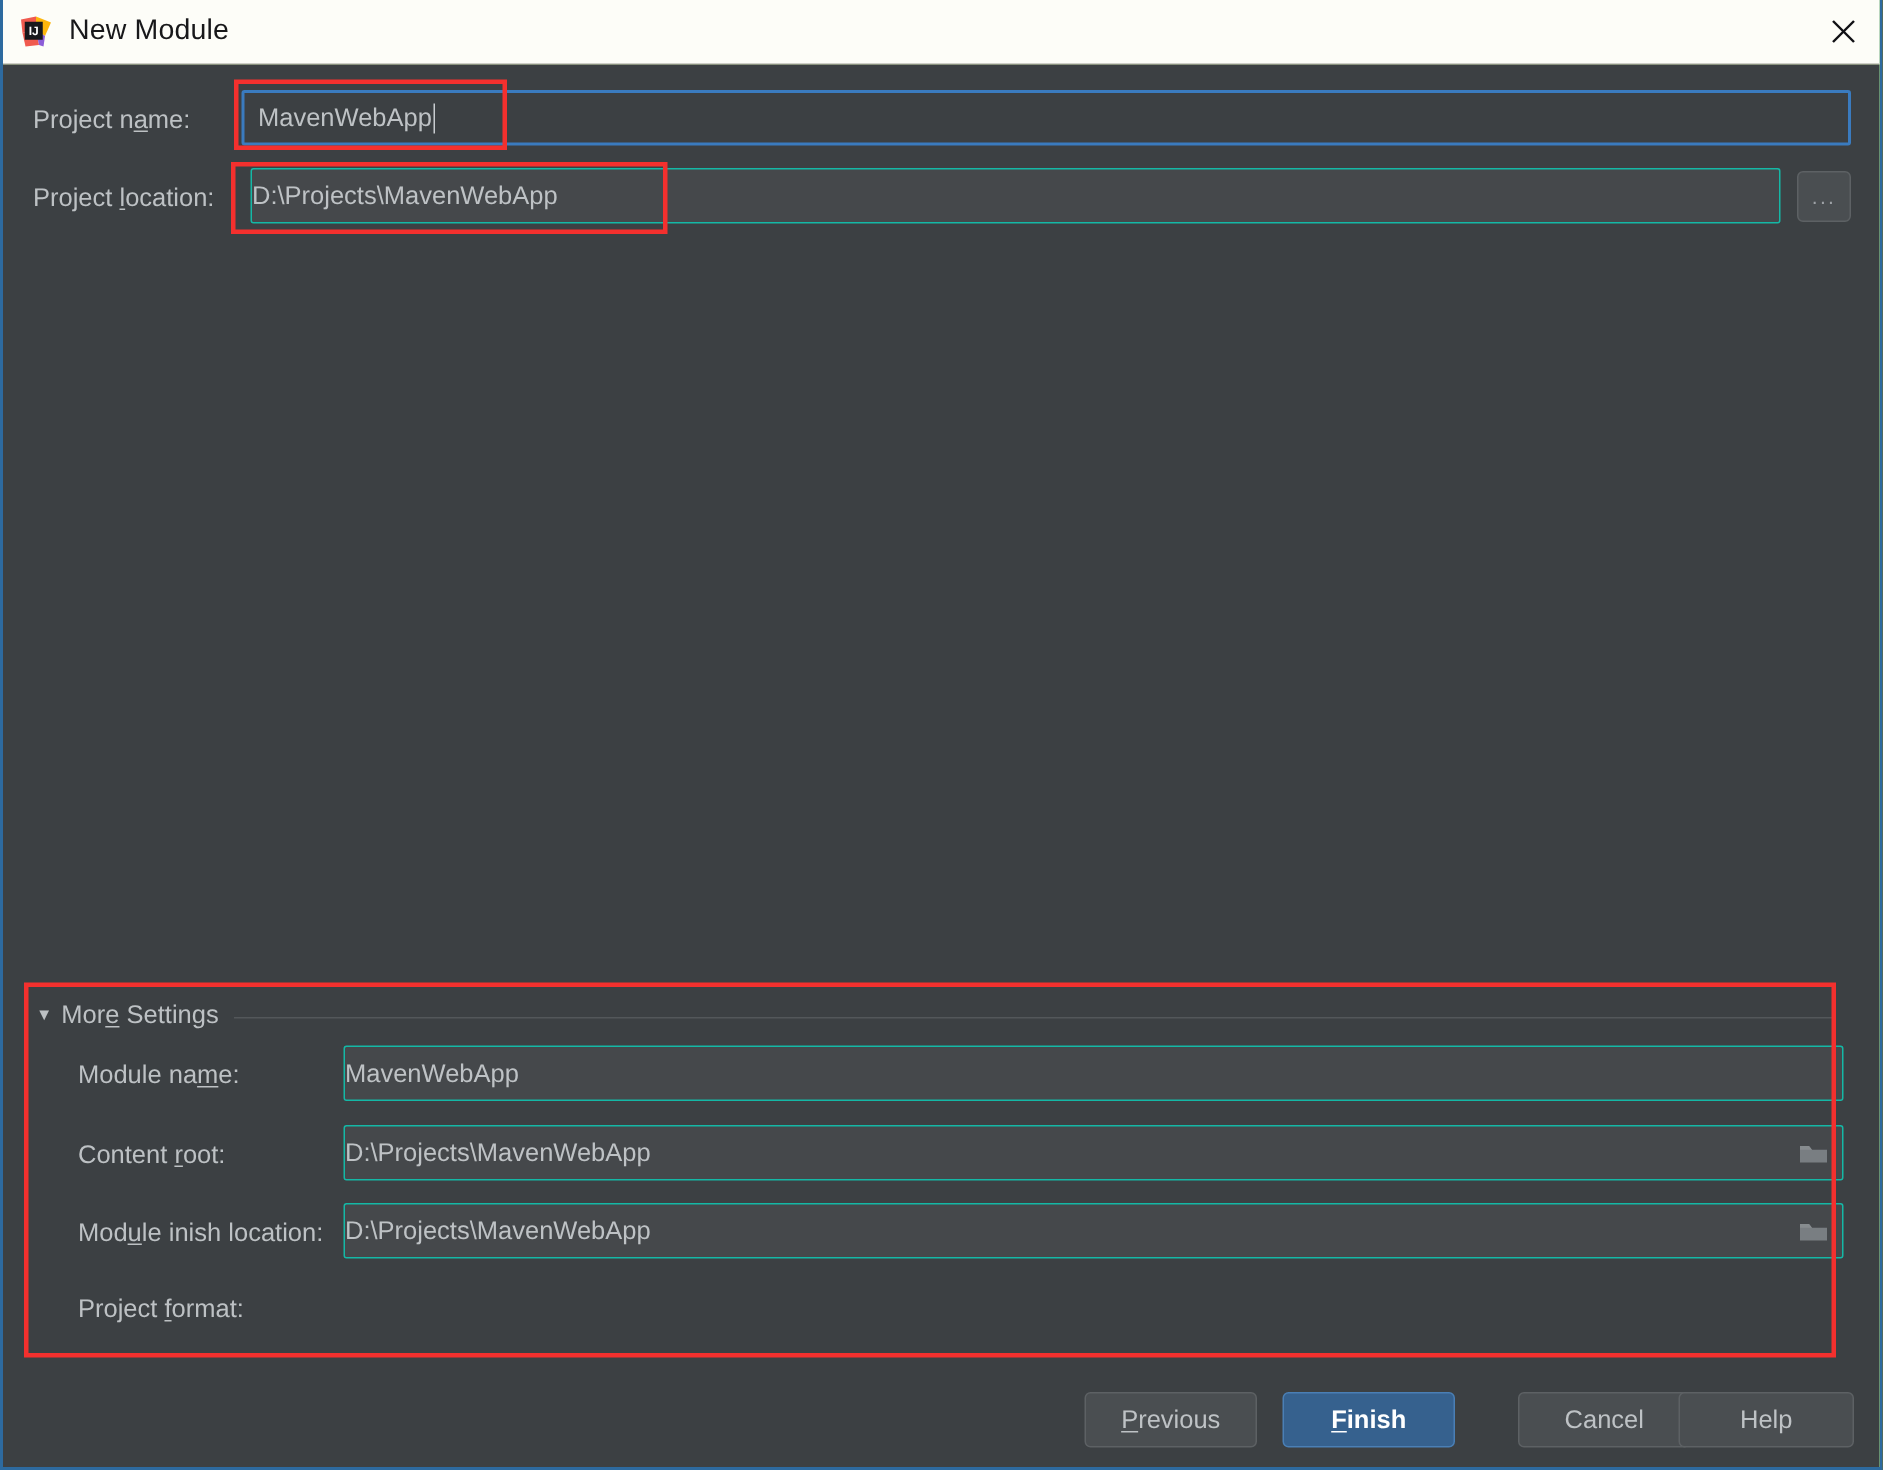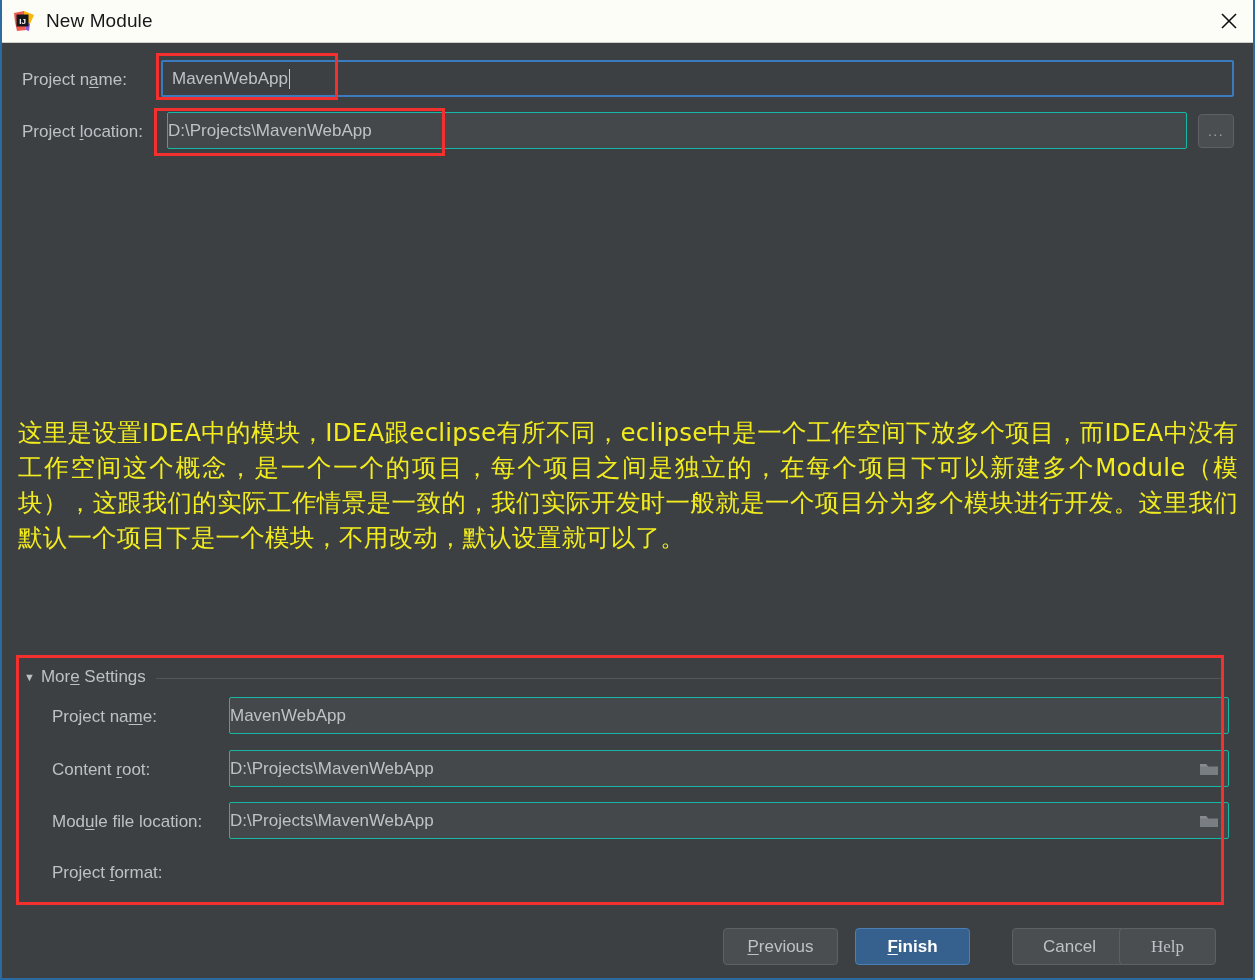--- a/index.html
+++ b/index.html
@@ -218,45 +218,44 @@
     </div>
 
     <div class="lbl" style="left:20px; top:79px;"><span>Project </span><u>l</u><span>ocation:</span></div>
     <div class="field" style="left:165px; top:69px; width:1020px; height:37px;">
       <span>D:\Projects\MavenWebApp</span>
     </div>
     <div class="btn browse" style="left:1196px; top:71px; width:36px; height:34px;">
       <span>...</span>
     </div>
 
-    <div id="note">这里是设置IDEA中的模块，IDEA跟eclipse有所不同，eclipse中是一个工作空间下放多个项目，而IDEA中没有工作空间这个概念，是一个一个的项目，每个项目之间是独立的，在每个项目下可以新建多个Module（模块），这跟我们的实际工作情景是一致的，我们实际开发时一般就是一个项目分为多个模块进行开发。这里我们默认一个项目下是一个模块，不用改动，默认设置就可以了。</div>
 
     <div id="ms-head">
       <span id="ms-arrow">▼</span>
       <span id="ms-label"><span>Mor</span><u>e</u><span> Settings</span></span>
       <span id="ms-rule"></span>
     </div>
 
-    <div class="lbl" style="left:50px; top:664px;"><span>Project na</span><u>m</u><span>e:</span></div>
+    <div class="lbl" style="left:50px; top:664px;"><span>Module na</span><u>m</u><span>e:</span></div>
     <div class="field" style="left:227px; top:654px; width:1000px; height:37px;">
       <span>MavenWebApp</span>
     </div>
 
     <div class="lbl" style="left:50px; top:717px;"><span>Content </span><u>r</u><span>oot:</span></div>
     <div class="field" style="left:227px; top:707px; width:1000px; height:37px;">
       <span>D:\Projects\MavenWebApp</span>
       <span class="fld-icon">
         <svg width="20" height="16" viewBox="0 0 20 16">
           <path d="M1 3 L7 3 L9 5.5 L19 5.5 L19 14 L1 14 Z" fill="#9aa0a4"></path>
           <path d="M1 3 L7 3 L9 5.5 L1 5.5 Z" fill="#b0b6ba"></path>
         </svg>
       </span>
     </div>
 
-    <div class="lbl" style="left:50px; top:769px;"><span>Mod</span><u>u</u><span>le file location:</span></div>
+    <div class="lbl" style="left:50px; top:769px;"><span>Mod</span><u>u</u><span>le inish location:</span></div>
     <div class="field" style="left:227px; top:759px; width:1000px; height:37px;">
       <span>D:\Projects\MavenWebApp</span>
       <span class="fld-icon">
         <svg width="20" height="16" viewBox="0 0 20 16">
           <path d="M1 3 L7 3 L9 5.5 L19 5.5 L19 14 L1 14 Z" fill="#9aa0a4"></path>
           <path d="M1 3 L7 3 L9 5.5 L1 5.5 Z" fill="#b0b6ba"></path>
         </svg>
       </span>
     </div>
 
@@ -270,21 +269,21 @@
     <div class="btn primary" style="left:853px; top:885px; width:115px; height:37px;">
         <span></span>
         <u>F</u>
         <span>inish</span>
       </div>
     <div class="btn" style="left:1010px; top:885px; width:115px; height:37px;">
         <span>Cancel</span>
         <u></u>
         <span></span>
       </div>
-    <div class="btn" style="left:1117px; top:885px; width:97px; height:37px;font-family:Liberation Serif, serif;">
+    <div class="btn" style="left:1117px; top:885px; width:117px; height:37px;">
         <span>Help</span>
         <u></u>
         <span></span>
       </div>
 
   </div>
 
   <div class="annot" style="left:154px; top:53px; width:182px; height:47px;"></div>
   <div class="annot" style="left:152px; top:108px; width:291px; height:48px;"></div>
   <div class="annot" style="left:14px; top:655px; width:1208px; height:250px;"></div>

